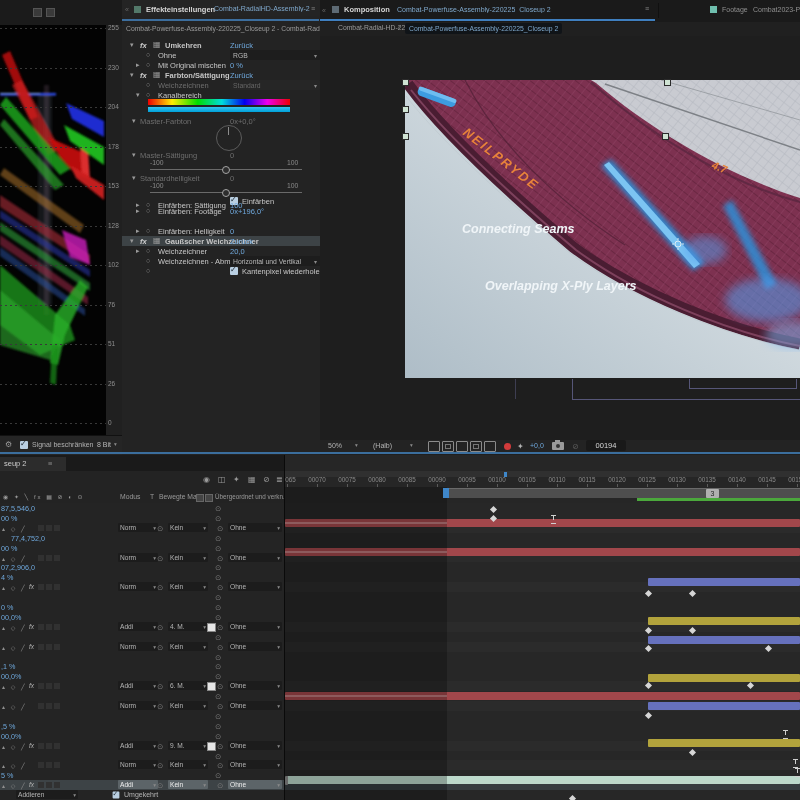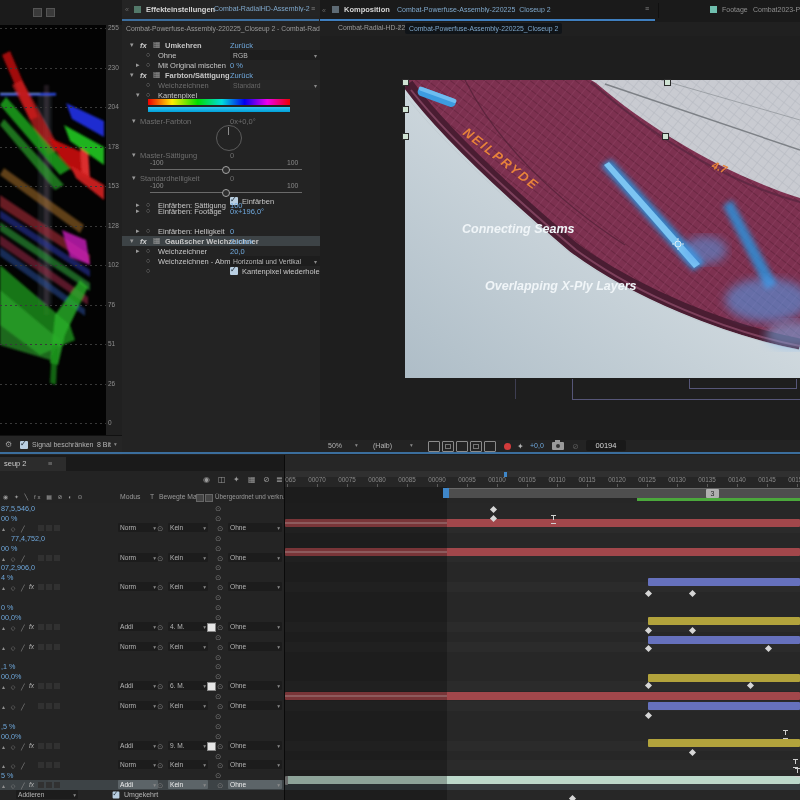--- a/index.html
+++ b/index.html
@@ -218,21 +218,21 @@
         <div class="sw" style="left: 24px;">○</div>
         <div class="elab dis" style="left: 36px;">Weichzeichnen</div>
         <div class="edd off" style="left: 108px; width: 84px;">
           <span>Standard</span>
           <span class="ddc">▾</span>
         </div>
       </div>
       <div class="erow" style="top: 90px; height: 9px;">
         <div class="tw" style="left: 14px;">▾</div>
         <div class="sw" style="left: 24px;">○</div>
-        <div class="elab" style="left: 36px;">Kantenpixel</div>
+        <div class="elab" style="left: 36px;">Kanalbereich</div>
       </div>
       <div class="erow" style="top: 99px; height: 8px;">
         <div class="rainbow" style="left: 26px; width: 142px;"></div>
       </div>
       <div class="erow" style="top: 107px; height: 9px;">
         <div class="cyanb" style="left: 26px; width: 142px;"></div>
       </div>
       <div class="erow" style="top: 116px; height: 9px;">
         <div class="tw" style="left: 10px;">▾</div>
         <div class="elab dis" style="left: 18px;">Master-Farbton</div>

